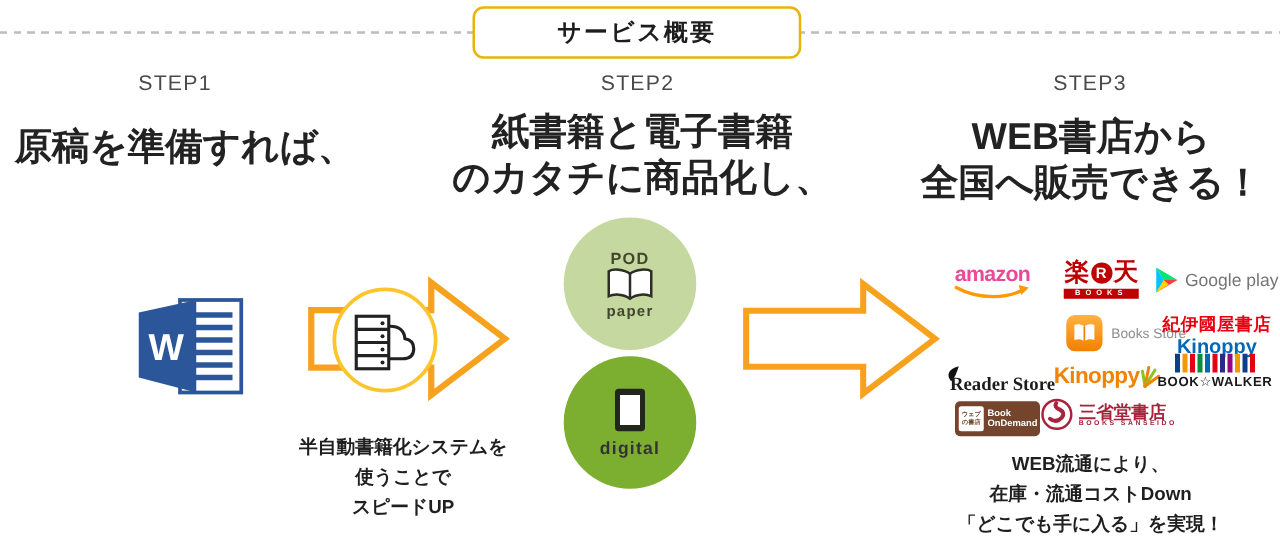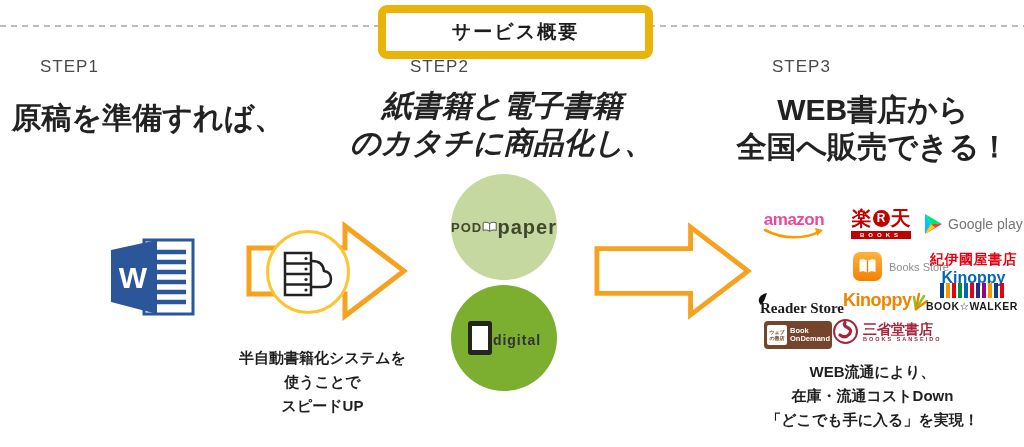--- a/index.html
+++ b/index.html
@@ -4,45 +4,45 @@
 <style>
   html,body{margin:0;padding:0;background:#fff;}
   #canvas{position:relative;width:1024px;height:447px;background:#fff;overflow:hidden;
           font-family:"Liberation Sans","DejaVu Sans",sans-serif;color:#1d1d1d;}
   .abs{position:absolute;}
 
   
   .dash-line{top:25px;left:0;width:1024px;height:2px;
     background:repeating-linear-gradient(90deg,#bcbcbc 0 6px,transparent 6px 11px);}
   .title-box{left:378px;top:5px;width:259px;height:38px;background:#fff;
-    border:8px solid #eab308;border-radius:9px;display:flex;align-items:center;justify-content:center;
+    border:2px solid #eab308;border-radius:9px;display:flex;align-items:center;justify-content:center;
     font-size:19px;font-weight:bold;letter-spacing:2px;z-index:4;}
 
-  .step-label{top:57px;width:200px;font-size:17px;color:#4a4a4a;letter-spacing:1px;}
+  .step-label{top:57px;width:200px;text-align:center;font-size:17px;color:#4a4a4a;letter-spacing:1px;}
   .heading{width:340px;text-align:center;font-size:30px;line-height:37px;font-weight:800;color:#222;}
   .heading span{display:block;}
 
   
   .arrow-svg{width:162px;height:100px;}
 
   
   .cloud-badge{left:266px;top:230px;width:78px;height:78px;border-radius:50%;
     background:#fff;border:3px solid #fcc52d;z-index:3;display:flex;align-items:center;justify-content:center;}
 
   
   .cap{ text-align:center;font-weight:bold;color:#1f1f1f;}
   .cap span{display:block;}
   .cap-system{left:215px;top:346px;width:215px;font-size:15px;line-height:24px;}
   .cap-web{left:740px;top:360px;width:265px;font-size:15px;line-height:24px;}
 
   
-  .circle{border-radius:50%;display:flex;flex-direction:row;align-items:center;justify-content:center;}
+  .circle{border-radius:50%;display:flex;flex-direction:column;align-items:center;justify-content:center;}
   .pod-circle{left:451px;top:174px;width:106px;height:106px;background:#c5d8a0;color:#42462f;}
   .pod-circle .t{font-size:13px;font-weight:bold;letter-spacing:1px;}
-  .pod-circle .b{font-size:20px;font-weight:bold;letter-spacing:1px;}
+  .pod-circle .b{font-size:12px;font-weight:bold;letter-spacing:1px;}
   .digital-circle{left:451px;top:285px;width:106px;height:106px;background:#7cae2f;color:#333;}
   .digital-circle .b{font-size:14px;font-weight:bold;letter-spacing:1px;margin-top:4px;}
 
   
   .store{display:flex;align-items:center;}
   .amazon{left:763px;top:211px;flex-direction:column;}
   .amazon .word{font-size:17px;font-weight:bold;letter-spacing:-0.5px;color:#ec4899;line-height:17px;}
   .rakuten{left:851px;top:207px;flex-direction:column;}
   .rakuten .row{display:flex;align-items:center;color:#bf0000;font-weight:800;font-size:20px;line-height:22px;}
   .rakuten .rbadge{width:17px;height:17px;border-radius:50%;background:#bf0000;color:#fff;
@@ -90,21 +90,21 @@
     <span>サービス概要</span>
   </div>
 
   <div class="abs step-label" style="left:40px;">STEP1</div>
   <div class="abs step-label" style="left:410px;">STEP2</div>
   <div class="abs step-label" style="left:772px;">STEP3</div>
 
   <div class="abs heading" style="left:-22px;top:99px;">
     <span>原稿を準備すれば、</span>
   </div>
-  <div class="abs heading" style="left:332px;top:87px;font-style:italic;">
+  <div class="abs heading" style="left:344px;top:87px;">
     <span>紙書籍と電子書籍</span>
     <span>のカタチに商品化し、</span>
   </div>
   <div class="abs heading" style="left:703px;top:91px;">
     <span>WEB書店から</span>
     <span>全国へ販売できる！</span>
   </div>
 
   <svg class="abs" style="left:99px;top:236px;" width="100" height="85" viewBox="0 0 100 85">
     <rect x="45" y="4" width="49" height="74" fill="#fff" stroke="#2b579a" stroke-width="3"></rect>

